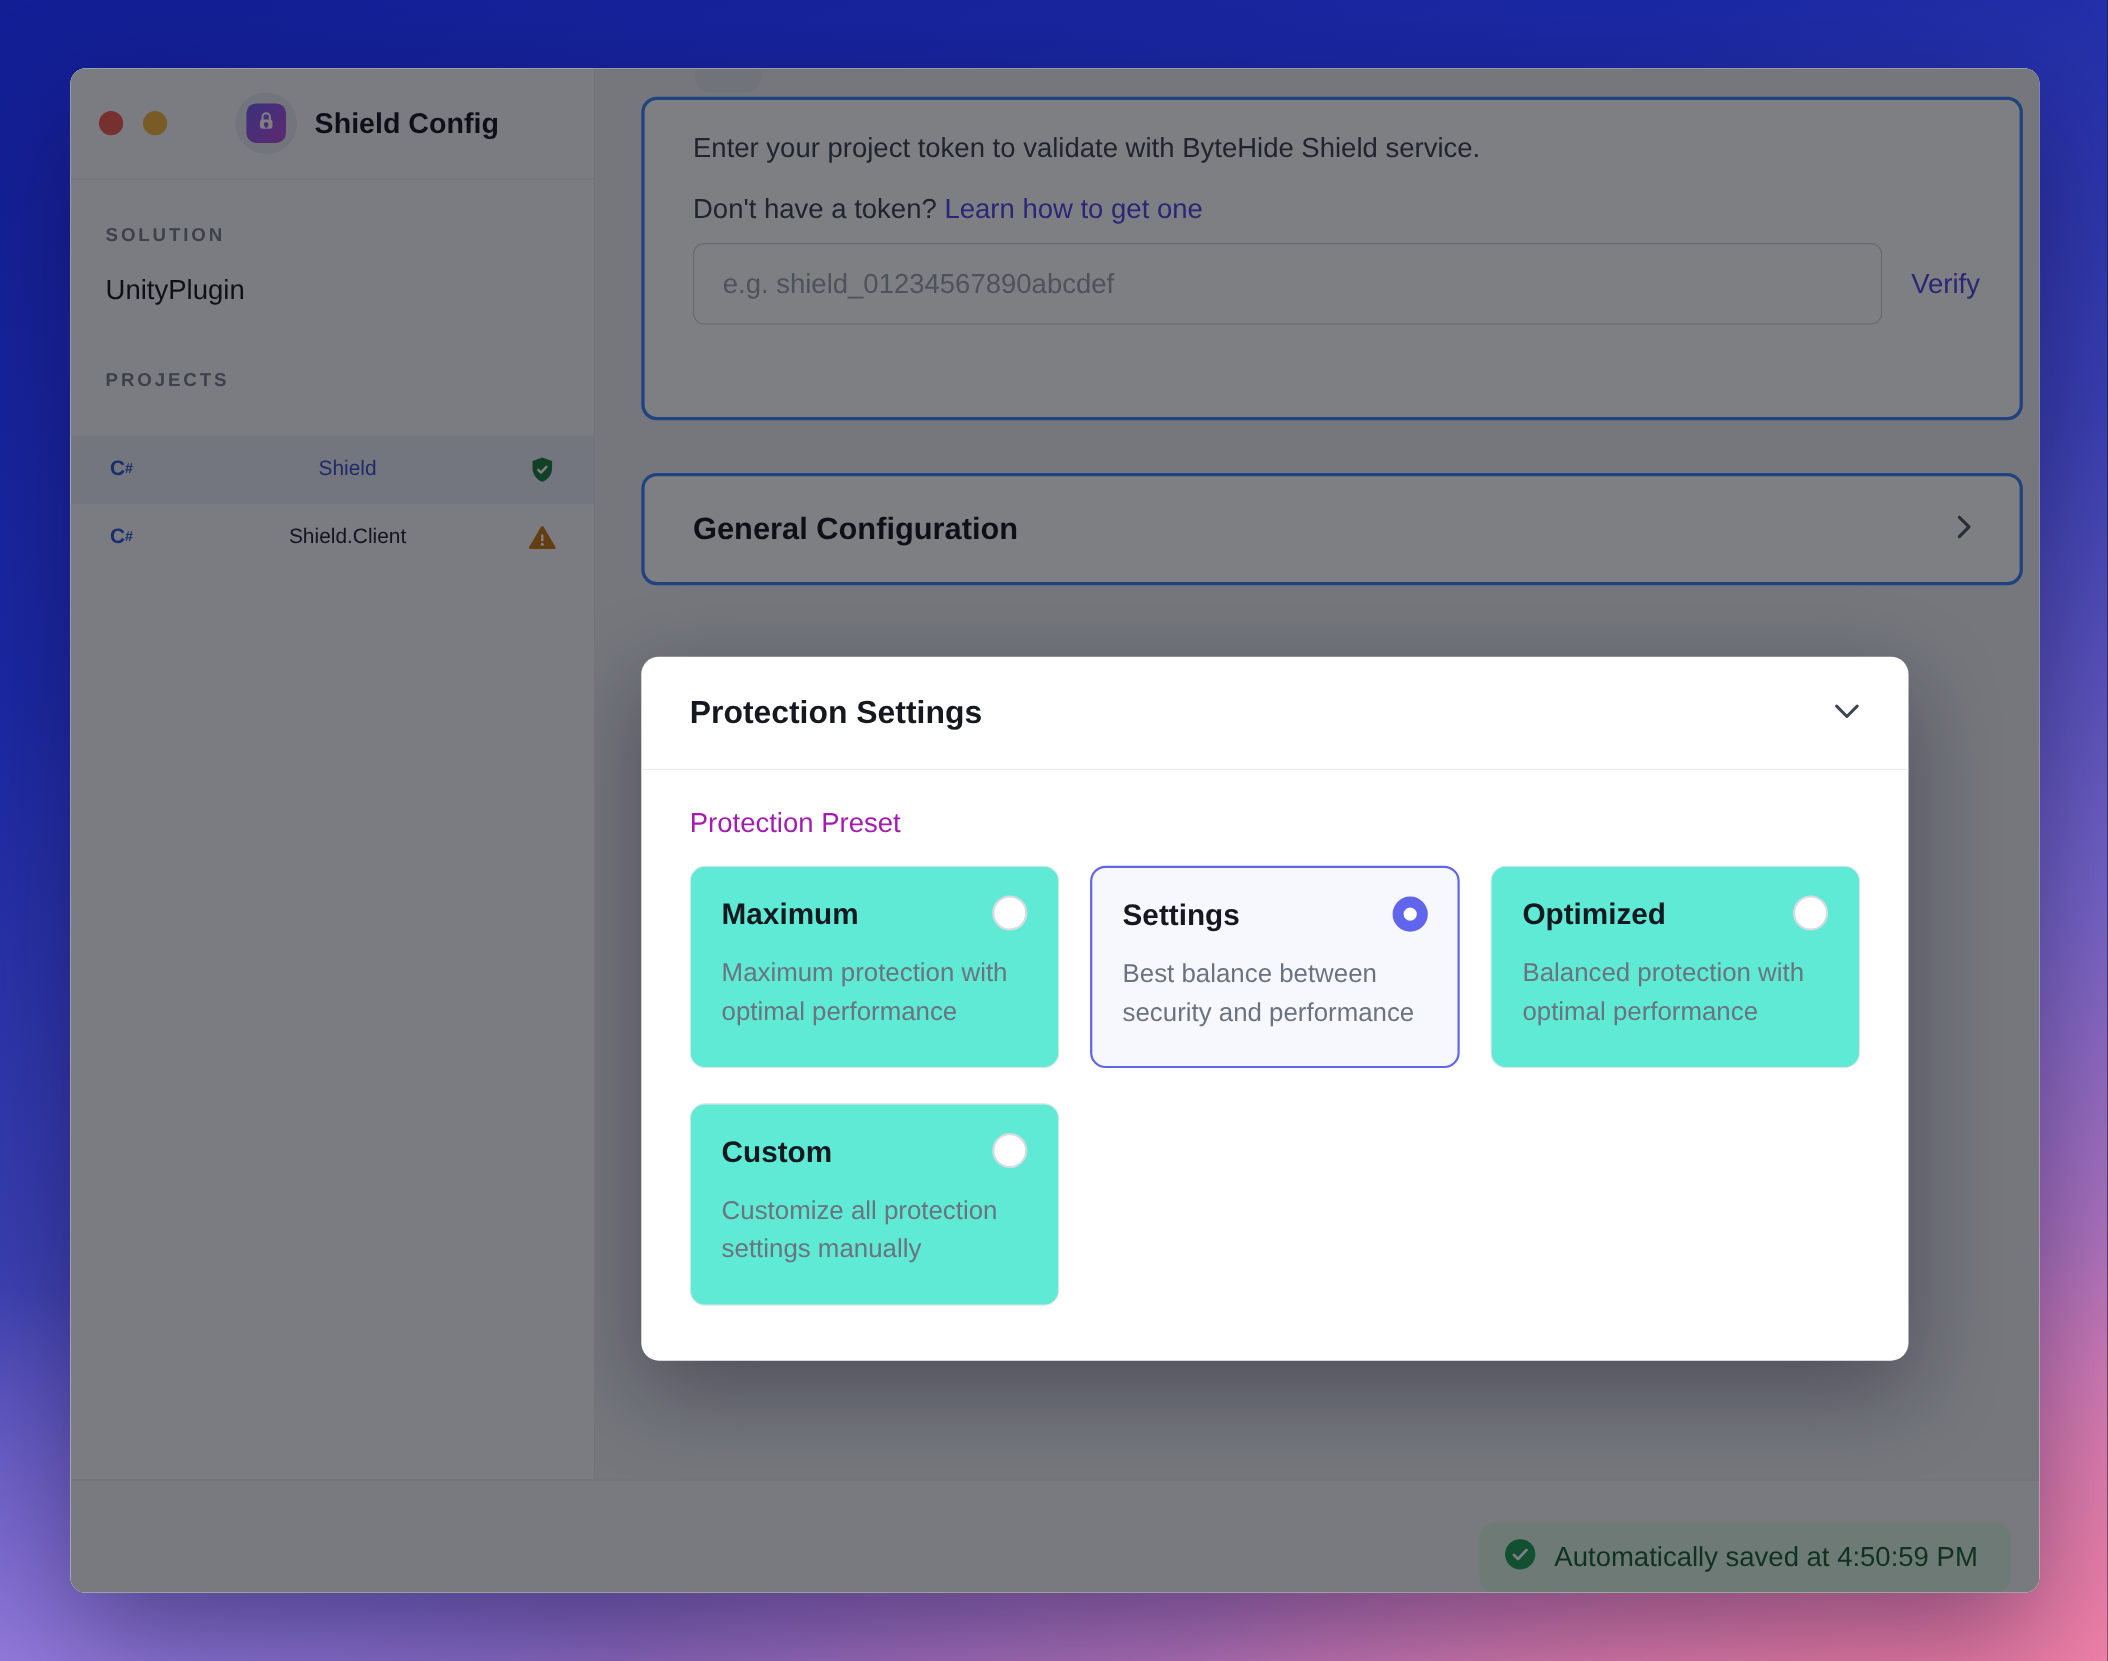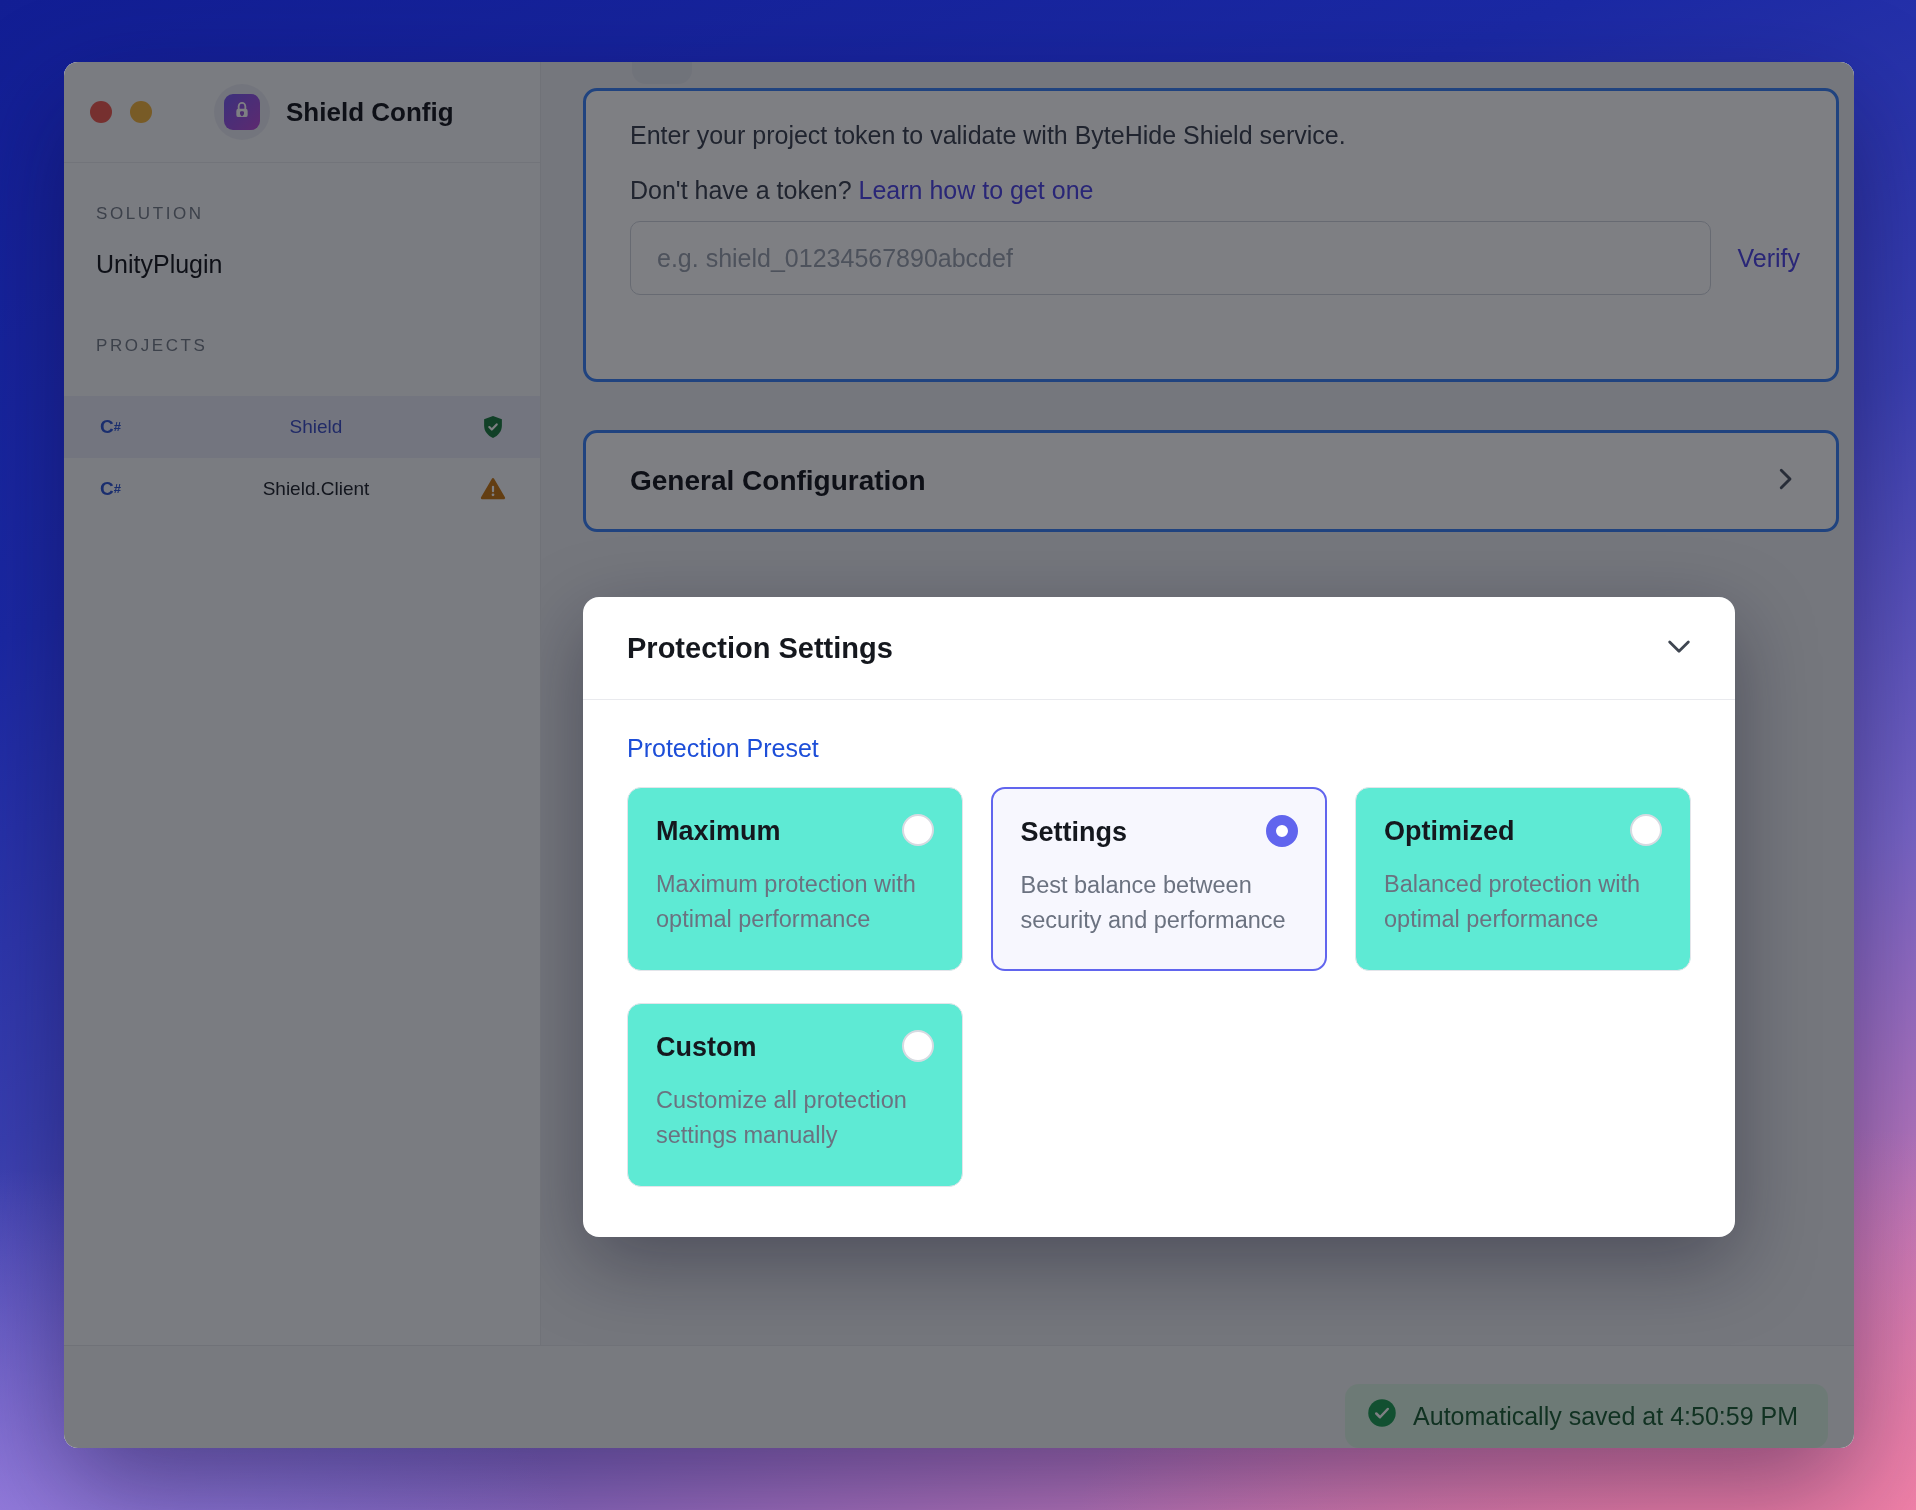--- a/index.html
+++ b/index.html
@@ -18,21 +18,21 @@
   }
   
   .sidebar{position:absolute;left:0;top:0;width:476px;height:1283px;background:#f7f8fa;border-right:1px solid #e1e3e8;}
   .titlebar{height:100px;display:flex;align-items:center;padding-left:26px;border-bottom:1px solid #e7e9ed;}
   .light{width:22px;height:22px;border-radius:50%;}
   .light.red{background:#ee5a50;}
   .light.yellow{background:#f2b33d;margin-left:18px;}
   .appicon-halo{width:56px;height:56px;border-radius:50%;background:#e9ebf3;display:flex;align-items:center;justify-content:center;margin-left:62px;}
   .appicon{width:36px;height:36px;border-radius:9px;background:linear-gradient(135deg,#7c5aee 10%,#b44fd9 90%);display:flex;align-items:center;justify-content:center;}
   .apptitle{margin-left:16px;font-size:26px;font-weight:700;color:#15181e;}
-  .sb-label{position:absolute;left:32px;font-size:17px;letter-spacing:2.6px;color:#757d89;font-weight:400;}
+  .sb-label{position:absolute;left:32px;font-size:17px;letter-spacing:2.6px;color:#757d89;font-weight:700;}
   .sb-solution-label{top:142px;}
   .sb-solution{position:absolute;left:32px;top:188px;font-size:25px;color:#15181e;}
   .sb-projects-label{top:274px;}
   .sb-row{position:absolute;left:0;width:476px;height:62px;display:flex;align-items:center;padding:0 34px 0 36px;box-sizing:border-box;cursor:default;}
   .sb-row.r1{top:334px;background:#e8eaf6;}
   .sb-row.r2{top:396px;}
   .cs-icon{font-size:19px;font-weight:700;color:#2f56d4;width:52px;flex:0 0 52px;}
   .cs-icon .hash{font-size:13px;vertical-align:2px;}
   .sb-row-label{font-size:19px;flex:1;text-align:center;}
   .r1 .sb-row-label{color:#3d4fc4;font-weight:500;}
@@ -49,21 +49,21 @@
   .token-row{display:flex;align-items:center;margin-top:16px;}
   .token-input{flex:1;height:74px;border:1.5px solid #cfd3db;border-radius:10px;background:#fff;font-size:25px;color:#374151;padding:0 26px;outline:none;box-sizing:border-box;font-family:inherit;}
   .token-input::placeholder{color:#9aa1ae;}
   .verify-btn{margin-left:26px;font-size:25px;color:#4f46e5;font-weight:500;background:none;border:none;cursor:pointer;font-family:inherit;padding:0;}
   .gc-card{top:368px;height:102px;display:flex;align-items:center;justify-content:space-between;padding:0 36px 0 44px;cursor:pointer;}
   .gc-title{font-size:28px;font-weight:700;color:#15181e;}
   
   .panel{position:absolute;left:42px;top:535px;width:1152px;height:640px;background:#fff;border-radius:16px;z-index:60;box-shadow:0 26px 80px rgba(12,14,38,.38);}
   .panel-header{height:102px;display:flex;align-items:center;justify-content:space-between;padding:0 40px 0 44px;border-bottom:1px solid #e9eaee;}
   .panel-title{font-size:29px;font-weight:700;color:#15181e;}
-  .preset-label{padding:34px 44px 0 44px;font-size:25px;color:#1d4ed8;font-weight:500;}
+  .preset-label{padding:34px 44px 0 44px;font-size:25px;color:#a21caf;font-weight:500;}
   .preset-grid{display:grid;grid-template-columns:repeat(3,1fr);gap:32px 28px;padding:24px 44px 0 44px;}
   .pcard{height:184px;border:1.5px solid #e3e5ea;border-radius:14px;padding:26px 28px;box-sizing:border-box;background:#5eead4;cursor:pointer;}
   .pcard.selected{border:2px solid #6165ee;background:#f7f7fe;padding:25.5px 27.5px;}
   .pcard-top{display:flex;justify-content:space-between;align-items:flex-start;}
   .pcard-title{font-size:27px;font-weight:700;color:#15181e;padding-top:2px;}
   .radio{width:32px;height:32px;border-radius:50%;border:2px solid #d7dae1;background:#fff;box-sizing:border-box;cursor:pointer;}
   .radio.on{border:10.5px solid #6165ee;}
   .pcard-desc{margin-top:20px;font-size:23.5px;color:#6b7280;line-height:1.5;max-width:316px;}
   
   .footer{position:absolute;left:0;top:1283px;width:1790px;height:103px;background:#f2f4f6;border-top:1px solid #e2e4e9;display:flex;align-items:flex-end;justify-content:flex-end;padding-right:26px;box-sizing:border-box;}

